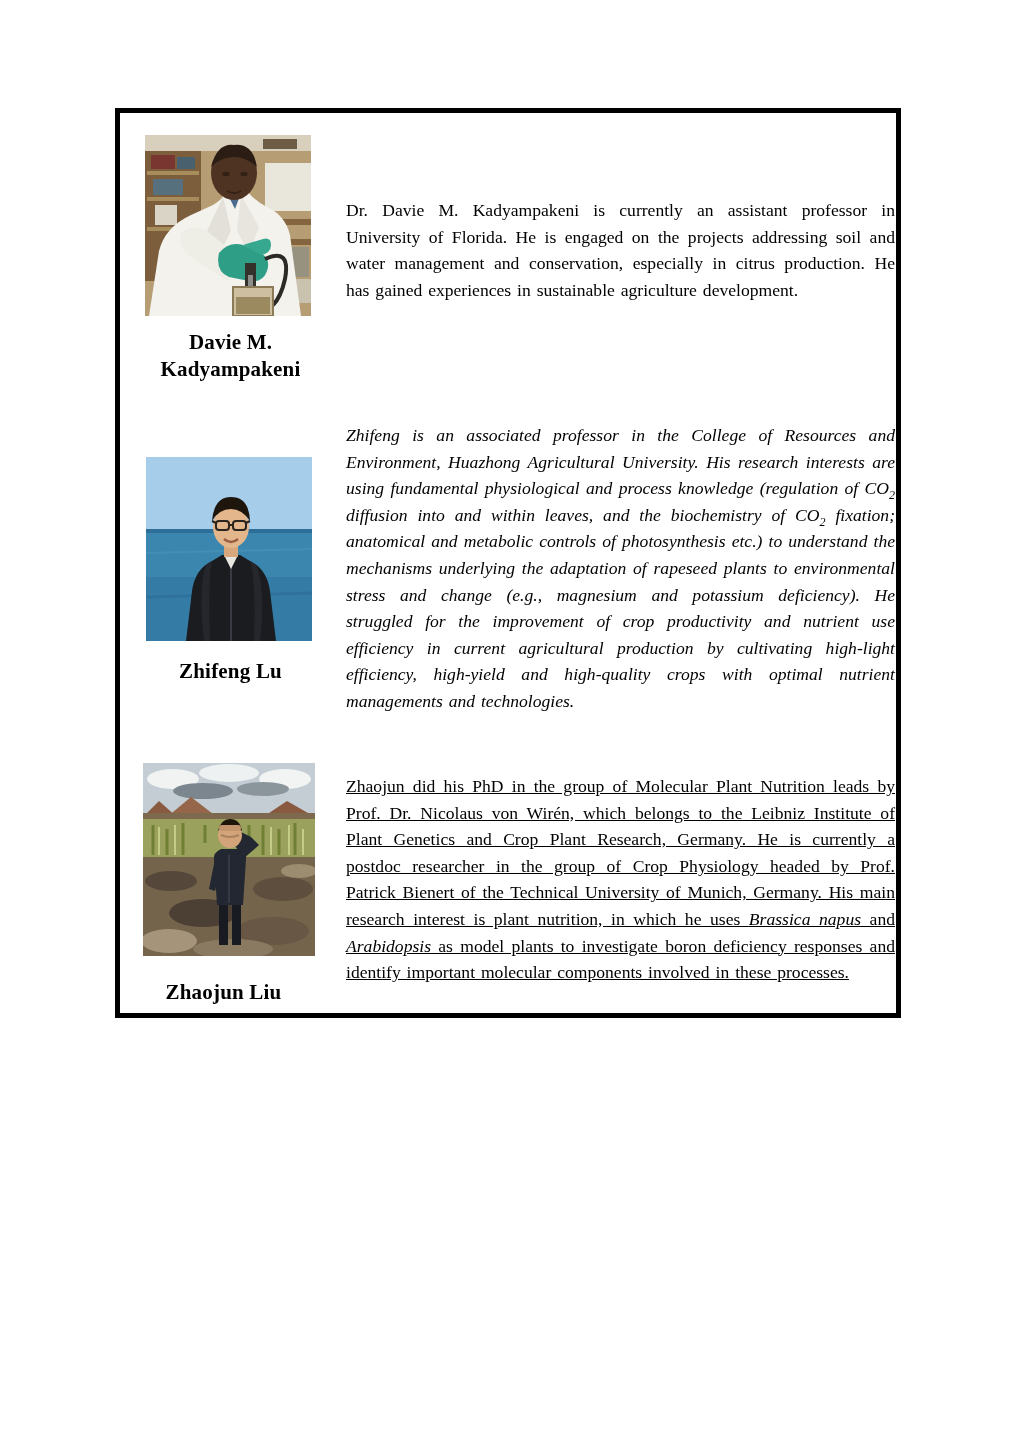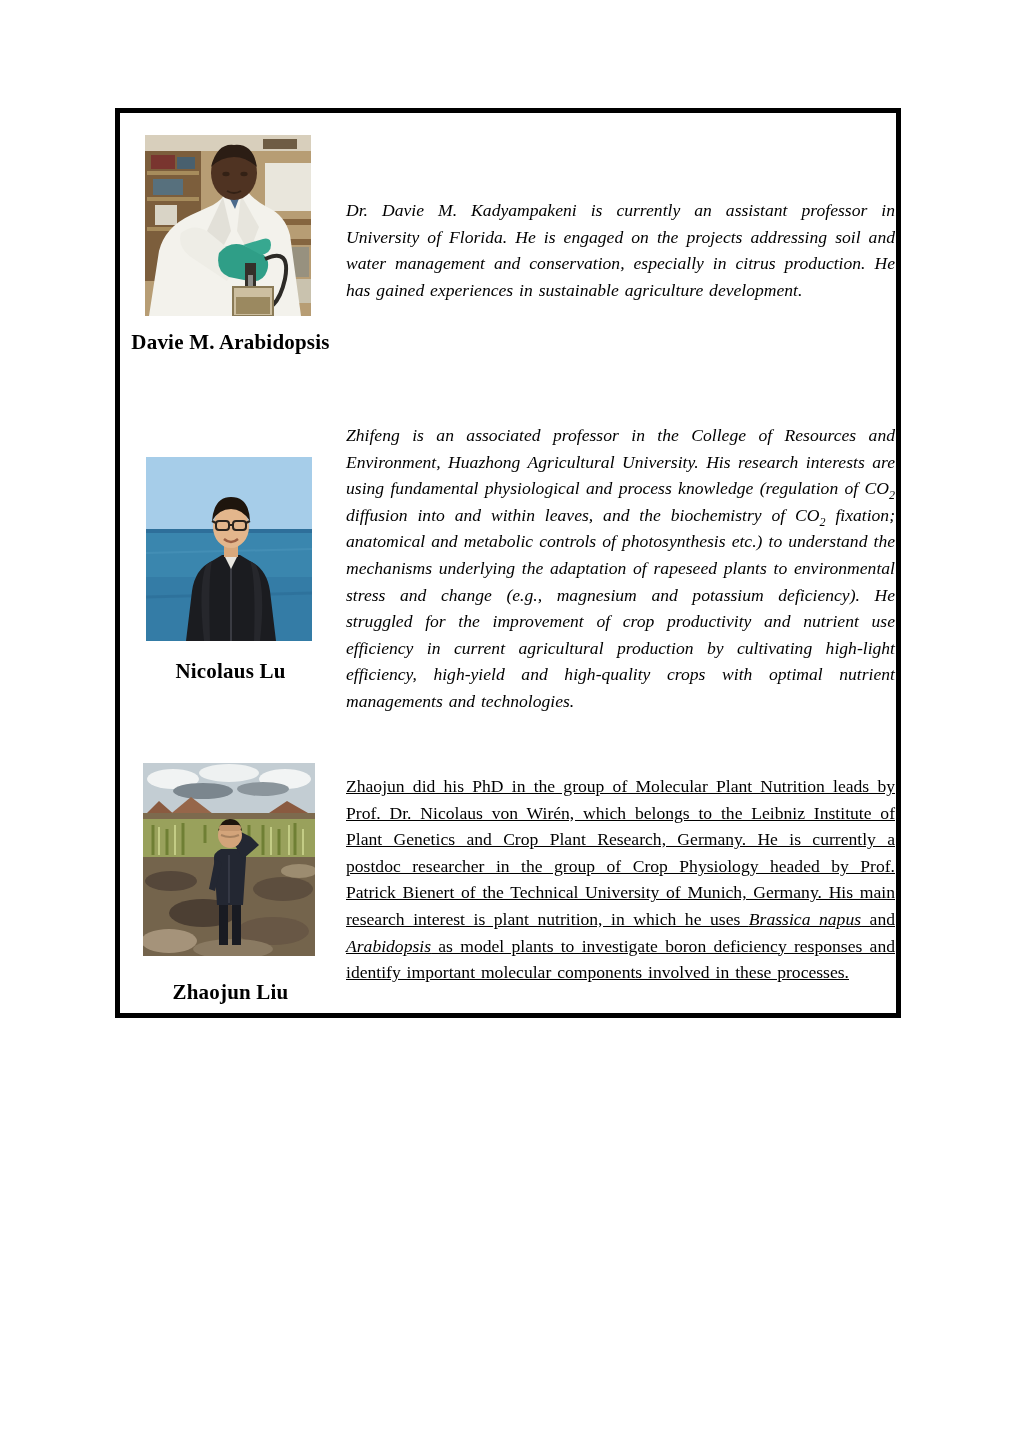--- a/index.html
+++ b/index.html
@@ -36,28 +36,28 @@
     font-size: 17.6px;
     line-height: 26.6px;
     text-align: justify;
     text-justify: inter-word;
     word-spacing: 1.5px;
   }
   .bio sub { font-size: 12px; line-height: 0; }
   
   .p1-photo { left: 25px; top: 22px; width: 166px; height: 181px; }
   .p1-name  { left: 8px;  top: 216px; width: 205px; }
-  .p1-bio   { left: 226px; top: 84px; width: 549px; font-style: italic; }
+  .p1-bio   { left: 226px; top: 84px; width: 549px; }
   
   .p2-photo { left: 26px; top: 344px; width: 166px; height: 184px; }
   .p2-name  { left: 8px;  top: 545px; width: 205px; }
   .p2-bio   { left: 226px; top: 309px; width: 549px; font-style: italic; }
   
   .p3-photo { left: 23px; top: 650px; width: 172px; height: 193px; }
-  .p3-name  { left: 8px;  top: 866px; width: 205px; }
+  .p3-name  { left: 1px;  top: 866px; width: 205px; }
   .p3-bio   { left: 226px; top: 660px; width: 549px; text-decoration: underline; }
 </style>
 </head>
 <body>
 
 <div class="frame">
 
   <div class="abs photo p1-photo">
     <svg width="166" height="181" viewBox="0 0 166 181" xmlns="http://www.w3.org/2000/svg">
       <rect x="0" y="0" width="166" height="181" fill="#b79d74"></rect>
@@ -99,21 +99,21 @@
 
       <path d="M120,124 Q146,112 140,144 Q136,162 128,170" stroke="#2c2a26" stroke-width="4" fill="none"></path>
 
       <rect x="100" y="128" width="11" height="30" fill="#34302a"></rect>
       <rect x="103" y="140" width="5" height="16" fill="#8d8d89"></rect>
       <rect x="88" y="152" width="40" height="29" fill="#cdbfa0"></rect>
       <rect x="88" y="152" width="40" height="29" fill="none" stroke="#8a7a56" stroke-width="2"></rect>
       <rect x="91" y="162" width="34" height="17" fill="#9b8960"></rect>
     </svg>
   </div>
-  <div class="abs name p1-name">Davie M. Arabidopsis</div>
+  <div class="abs name p1-name">Davie M. Kadyampakeni</div>
   <div class="abs bio p1-bio"><span>Dr. Davie M. Kadyampakeni is currently an assistant professor in University of Florida. He is engaged on the projects addressing soil and water management and conservation, especially in citrus production. He has gained experiences in sustainable agriculture development.</span></div>
 
   <div class="abs photo p2-photo">
     <svg width="166" height="184" viewBox="0 0 166 184" xmlns="http://www.w3.org/2000/svg">
       <rect x="0" y="0" width="166" height="72" fill="#a6cde9"></rect>
       <rect x="0" y="72" width="166" height="112" fill="#3a86ae"></rect>
       <rect x="0" y="72" width="166" height="4" fill="#2e6f9a"></rect>
       <rect x="0" y="120" width="166" height="64" fill="#347ca6"></rect>
       <path d="M0,96 L166,92" stroke="#4a94ba" stroke-width="2" opacity="0.6"></path>
       <path d="M0,140 L166,136" stroke="#2a6a94" stroke-width="3" opacity="0.5"></path>
@@ -130,21 +130,21 @@
       <path d="M66,64 Q68,40 85,40 Q103,40 104,64 Q96,52 85,52 Q73,52 66,64 Z" fill="#1e150d"></path>
 
       <rect x="70" y="64" width="13" height="9" rx="3" fill="none" stroke="#2a241e" stroke-width="2"></rect>
       <rect x="87" y="64" width="13" height="9" rx="3" fill="none" stroke="#2a241e" stroke-width="2"></rect>
       <path d="M83,68 L87,68" stroke="#2a241e" stroke-width="2"></path>
       <path d="M70,66 L66,64 M100,66 L104,64" stroke="#2a241e" stroke-width="2"></path>
 
       <path d="M78,82 Q85,88 92,82" stroke="#9a5f43" stroke-width="2.4" fill="none"></path>
     </svg>
   </div>
-  <div class="abs name p2-name">Nicolaus Lu</div>
+  <div class="abs name p2-name">Zhifeng Lu</div>
   <div class="abs bio p2-bio"><span>Zhifeng is an associated professor in the College of Resources and Environment, Huazhong Agricultural University. His research interests are using fundamental physiological and process knowledge (regulation of CO</span><sub>2</sub><span> diffusion into and within leaves, and the biochemistry of CO</span><sub>2</sub><span> fixation; anatomical and metabolic controls of photosynthesis etc.) to understand the mechanisms underlying the adaptation of rapeseed plants to environmental stress and change (e.g., magnesium and potassium deficiency). He struggled for the improvement of crop productivity and nutrient use efficiency in current agricultural production by cultivating high-light efficiency, high-yield and high-quality crops with optimal nutrient managements and technologies.</span></div>
 
   <div class="abs photo p3-photo">
     <svg width="172" height="193" viewBox="0 0 172 193" xmlns="http://www.w3.org/2000/svg">
       <rect x="0" y="0" width="172" height="54" fill="#c3cdd3"></rect>
       <ellipse cx="30" cy="16" rx="26" ry="10" fill="#f1f3f3"></ellipse>
       <ellipse cx="86" cy="10" rx="30" ry="9" fill="#eef1f1"></ellipse>
       <ellipse cx="142" cy="16" rx="26" ry="10" fill="#f2f4f4"></ellipse>
       <ellipse cx="60" cy="28" rx="30" ry="8" fill="#7b868e"></ellipse>
       <ellipse cx="120" cy="26" rx="26" ry="7" fill="#8b959c"></ellipse>

